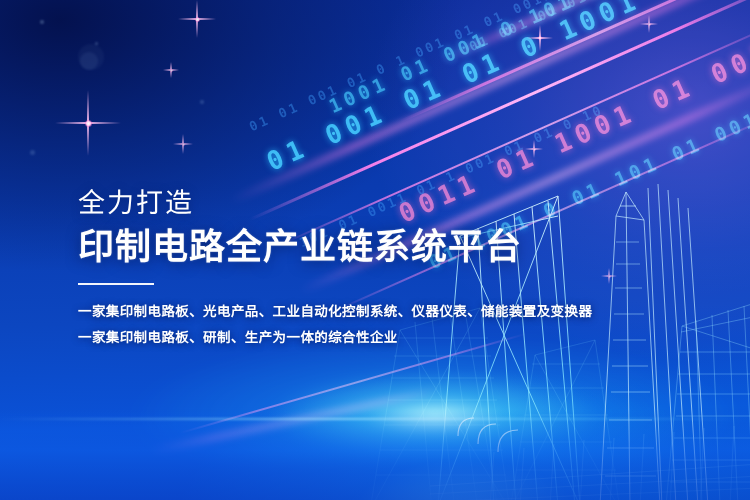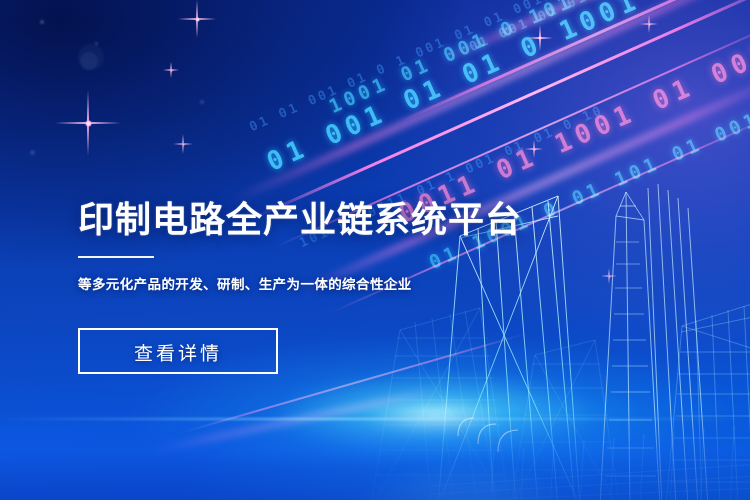--- a/index.html
+++ b/index.html
@@ -327,26 +327,27 @@
 
   <span class="dot" style="left:40px;top:20px;width:4px;height:4px;opacity:.5;"></span>
   <span class="dot" style="left:95px;top:42px;width:3px;height:3px;opacity:.45;"></span>
   <span class="dot" style="left:30px;top:150px;width:5px;height:5px;opacity:.3;"></span>
   <span class="dot" style="left:200px;top:100px;width:4px;height:4px;opacity:.35;"></span>
   <span class="dot" style="left:80px;top:52px;width:18px;height:18px;opacity:.12;"></span>
   <span class="dot" style="left:78px;top:44px;width:26px;height:26px;opacity:.08;"></span>
 
   <div class="content">
 
+    <div class="eyebrow">全力打造</div>
 
     <div class="headline">印制电路全产业链系统平台</div>
 
     <div class="divider"></div>
 
     <div class="desc">
-      <div>等多元化产品的开发、研制、生产为一体的综合性企业</div>
+      <div>一家集印制电路板、光电产品、工业自动化控制系统、仪器仪表、储能装置及变换器</div>
+      <div>一家集印制电路板、研制、生产为一体的综合性企业</div>
     </div>
 
-    <div class="cta">查看详情</div>
 
   </div>
 
 </div>
 
 </body></html>

